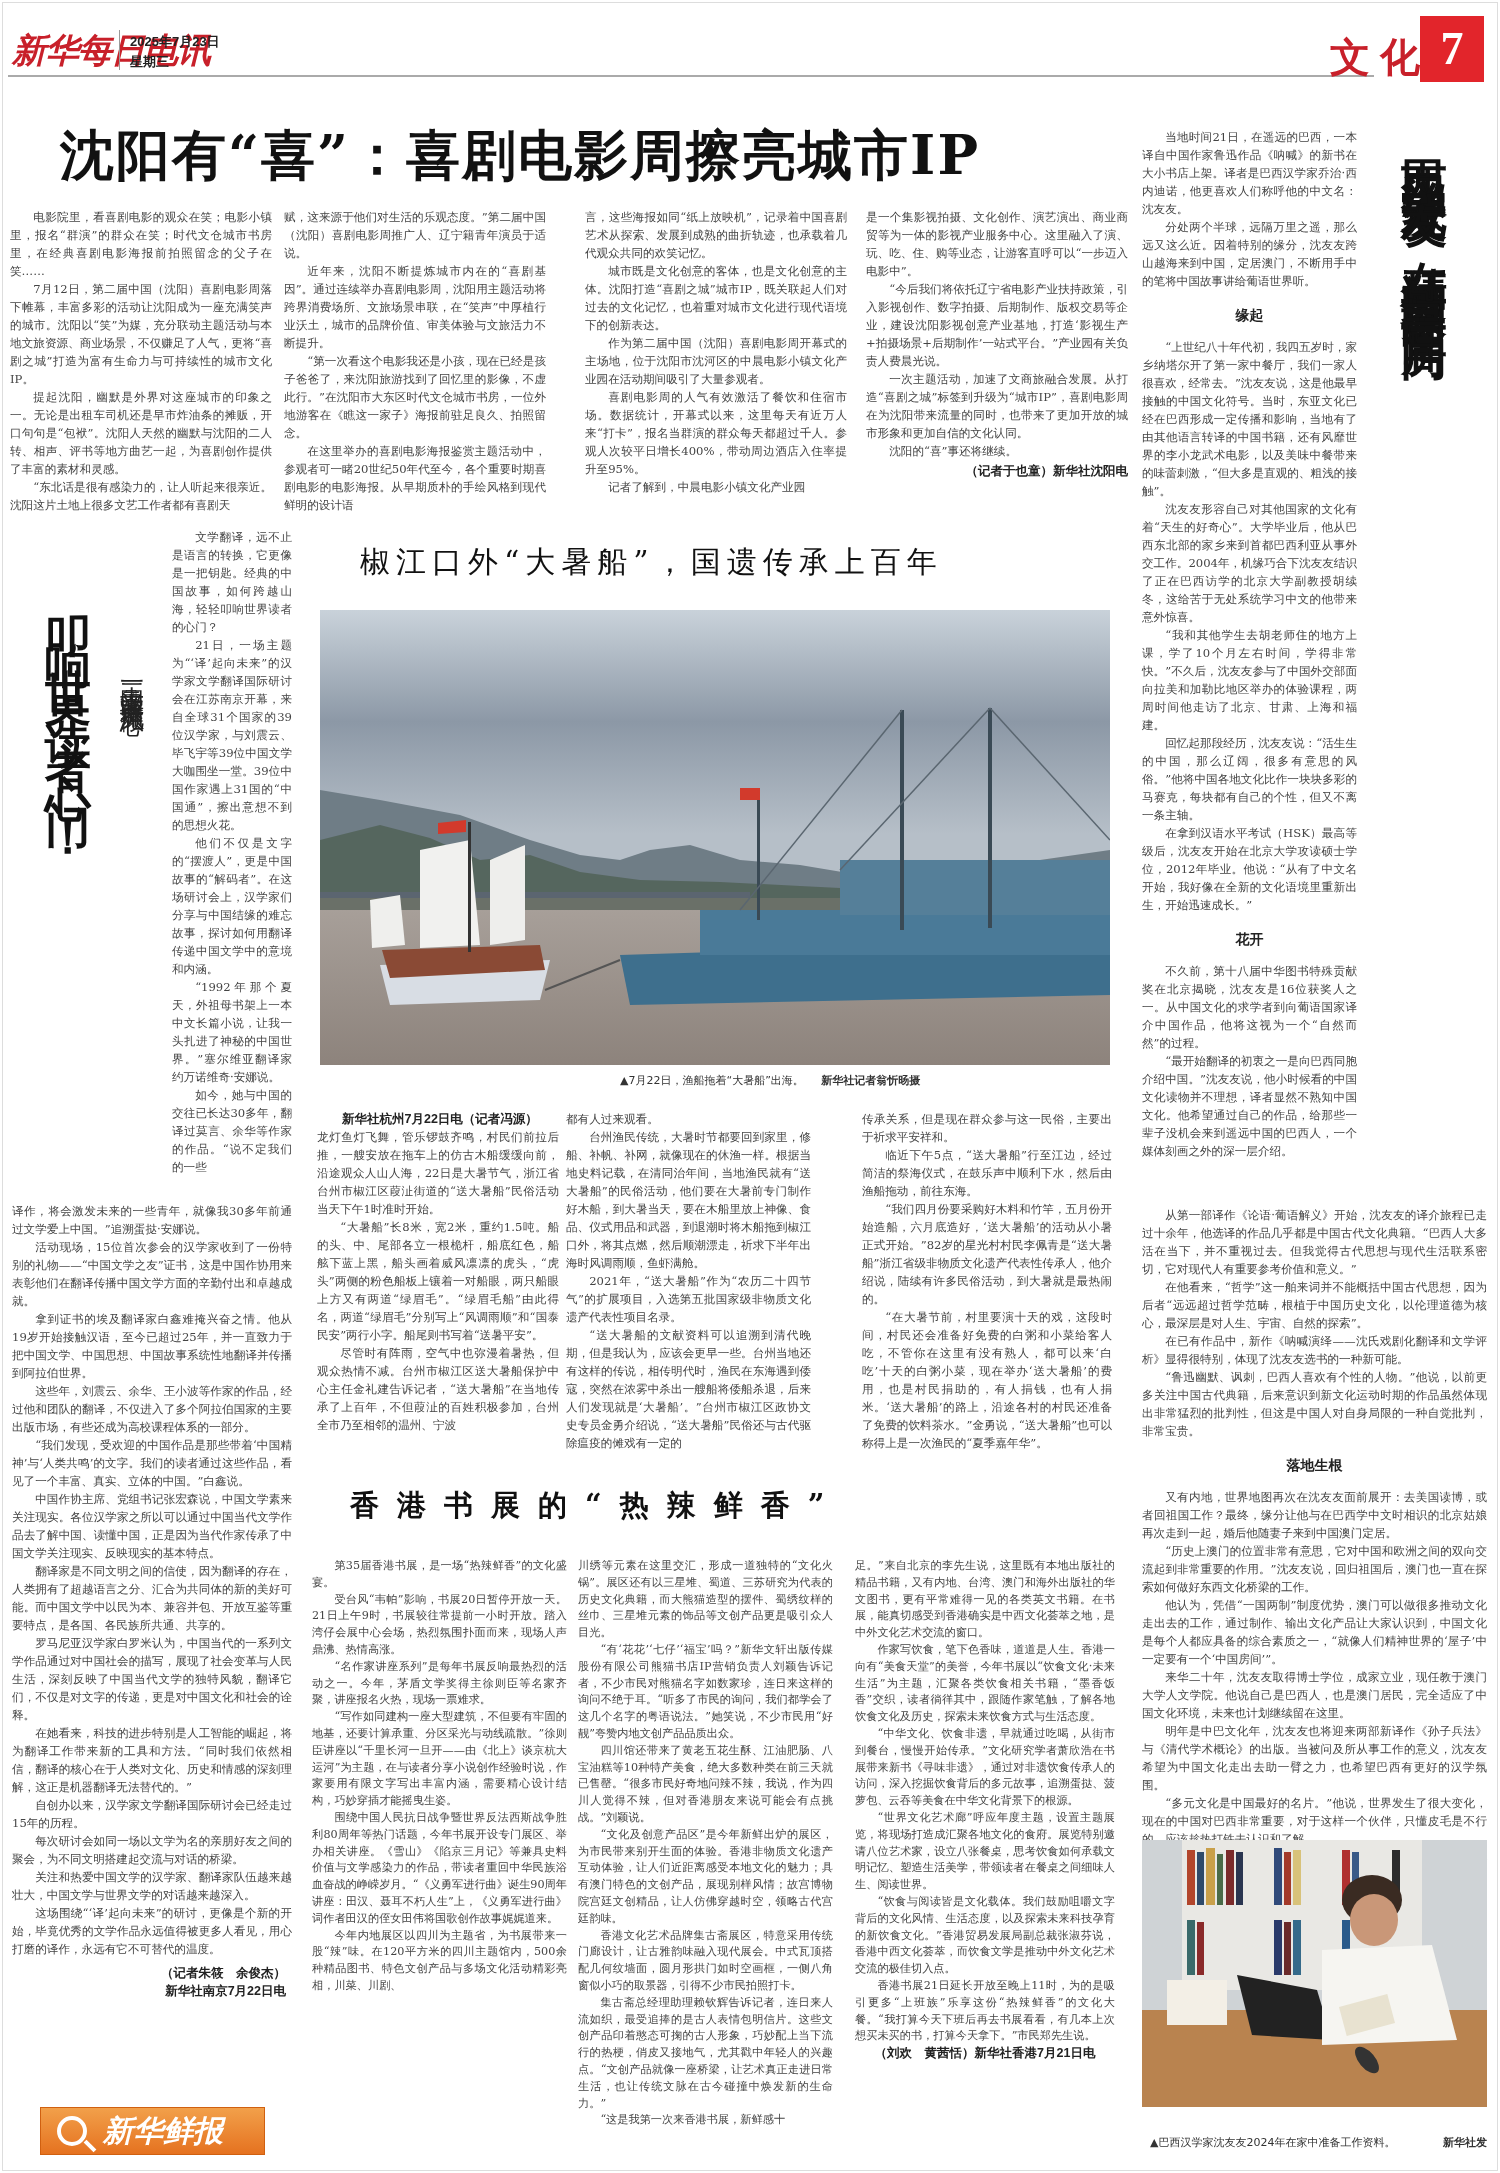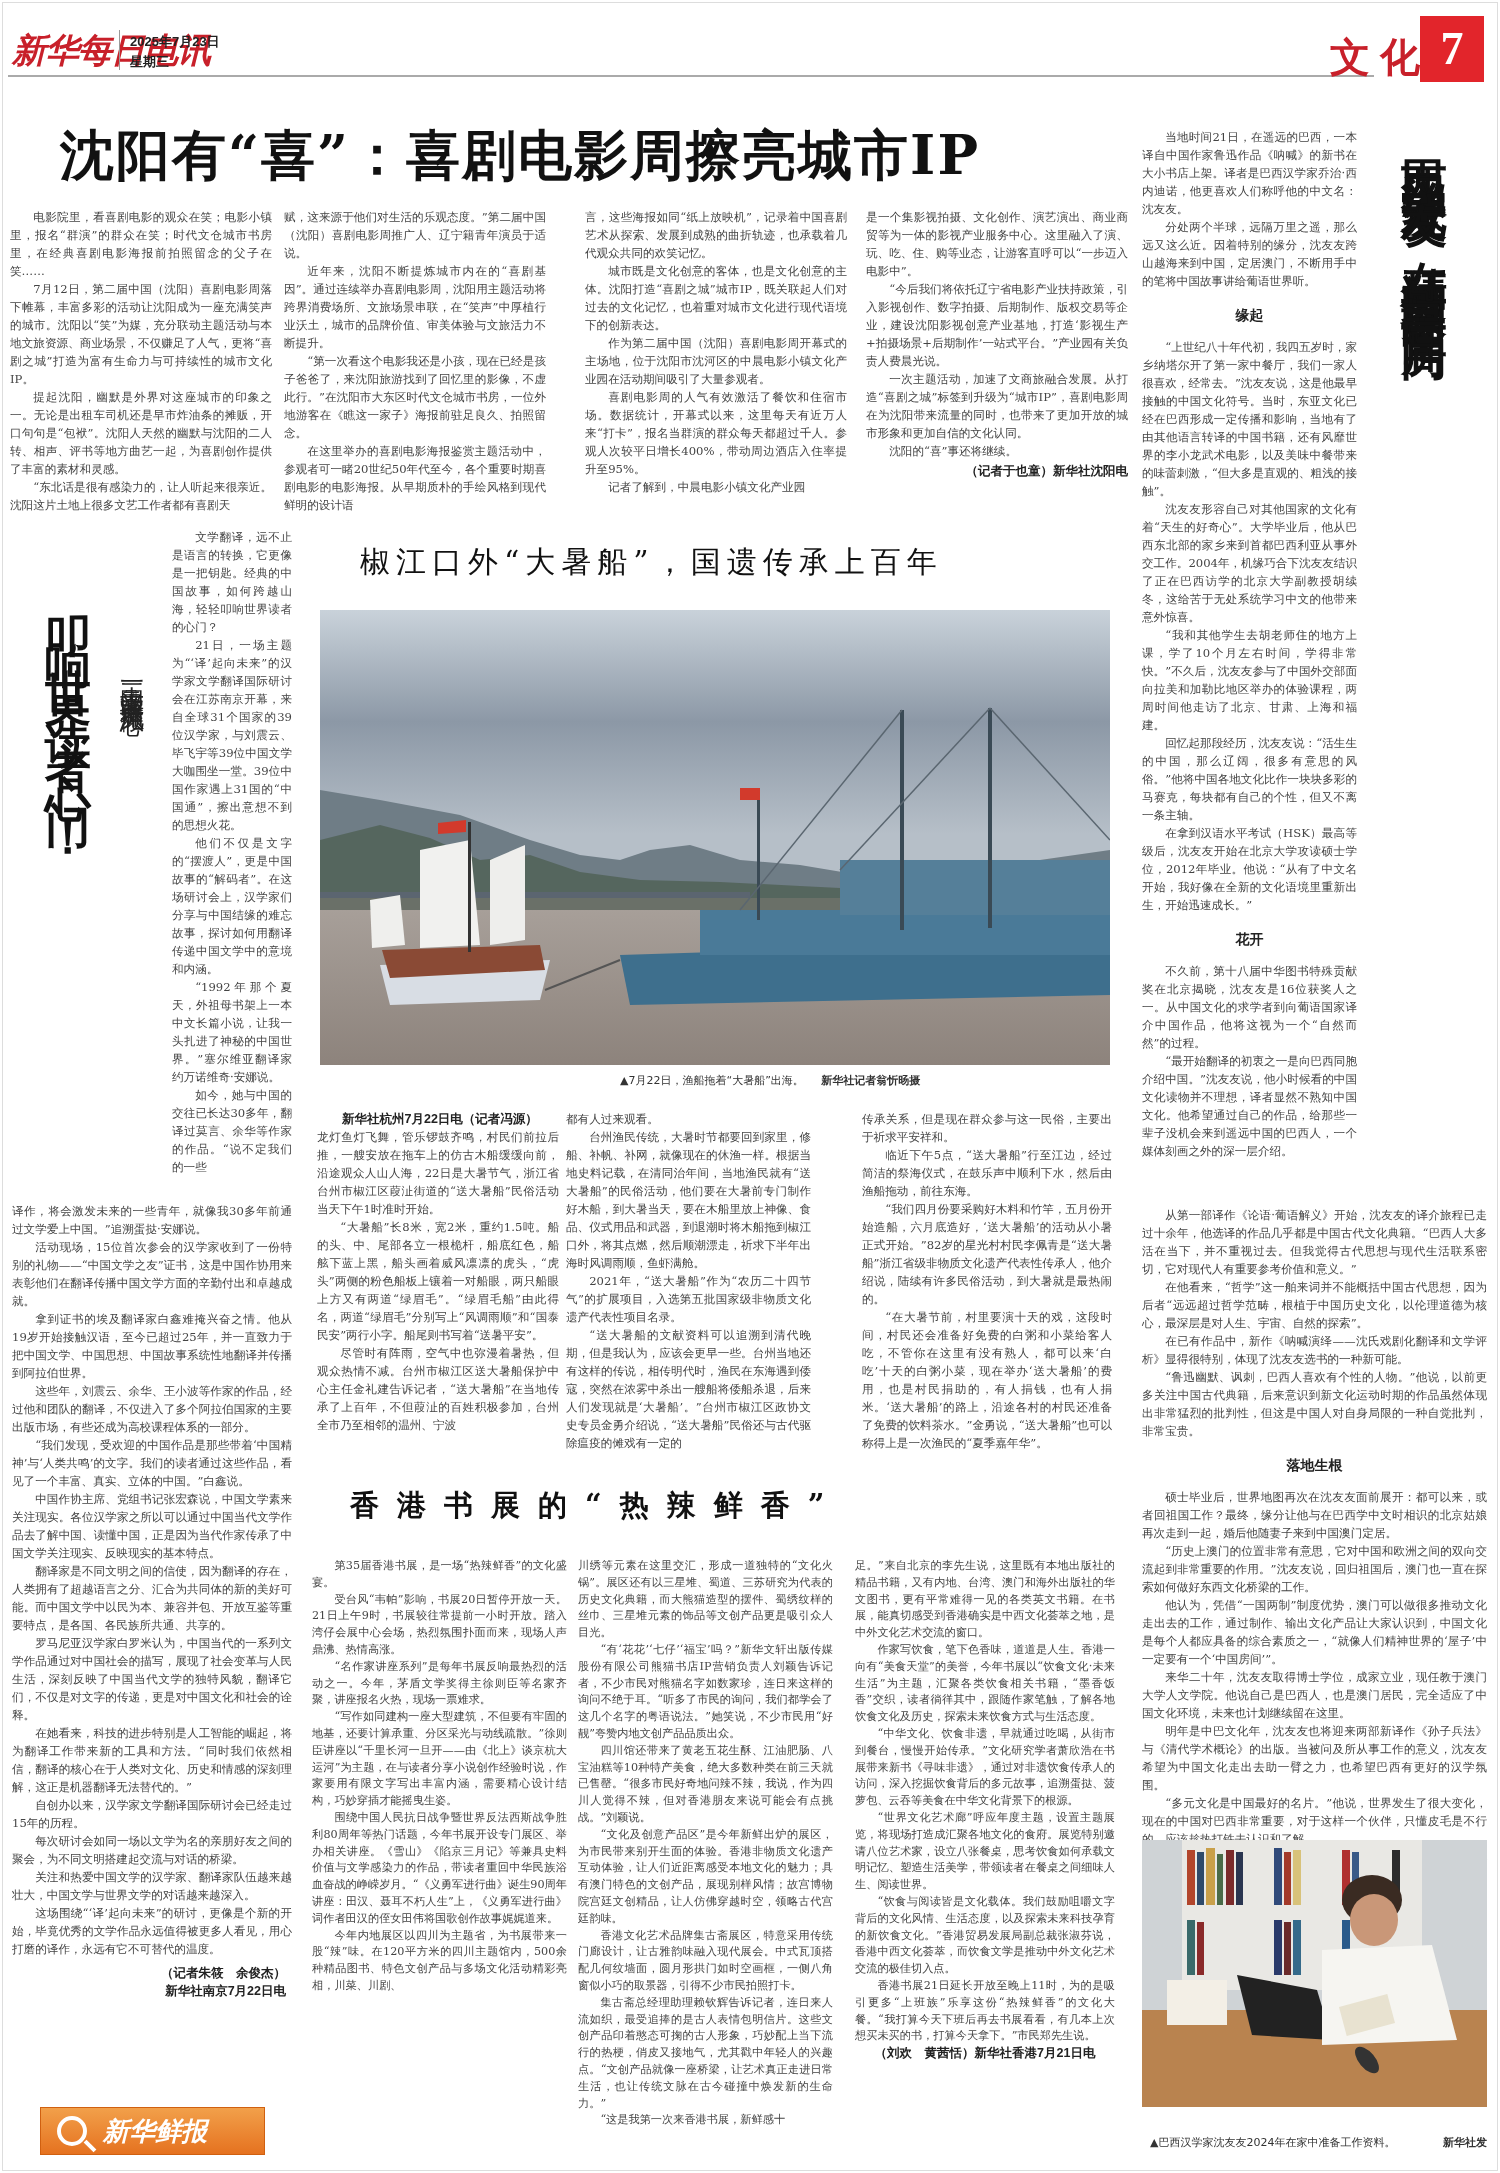--- a/index.html
+++ b/index.html
@@ -28,21 +28,21 @@
   .v-left-sub { left: 116px; top: 665px; font-size: 24px; letter-spacing: 2px; font-family: "DejaVu Sans", sans-serif; font-weight: normal; color: #222; }
   .v-right-main { left: 1400px; top: 125px; font-size: 46px; letter-spacing: 6px; line-height: 50px; }
 
   .h-boat { left: 360px; top: 542px; font-size: 30px; letter-spacing: 6px; font-weight: normal; }
   .h-hk { left: 350px; top: 1486px; font-size: 29px; letter-spacing: 18px; }
 
   .photo-boat { left: 320px; top: 610px; width: 790px; height: 455px; overflow: hidden; }
   .photo-caption { font-size: 11px; color: #333; font-family: "DejaVu Sans", sans-serif; }
   .photo-desk { left: 1142px; top: 1840px; width: 345px; height: 267px; overflow: hidden; }
 
-  .logo-xhxb { left: 40px; top: 2107px; width: 225px; height: 48px; background: linear-gradient(#f2a04a, #e57220); border: 1px solid #d06010; color: #fff; font-size: 26px; font-weight: bold; font-style: italic; font-family: "DejaVu Sans", sans-serif; line-height: 46px; padding-left: 62px; }
+  .logo-xhxb { left: 40px; top: 2107px; width: 225px; height: 48px; background: linear-gradient(#f2a04a, #e57220); border: 1px solid #d06010; color: #fff; font-size: 30px; font-weight: bold; font-style: italic; font-family: "DejaVu Sans", sans-serif; line-height: 46px; padding-left: 62px; }
   .logo-xhxb .mag { position: absolute; left: 16px; top: 8px; width: 30px; height: 30px; border: 4px solid #fff; border-radius: 50%; }
   .logo-xhxb .mag::after { content: ""; position: absolute; left: 22px; top: 24px; width: 14px; height: 4px; background: #fff; transform: rotate(45deg); }
 </style>
 </head>
 <body>
 
 <div class="abs page-border"></div>
 
 <div class="abs masthead-logo">新华每日电讯</div>
 <div class="abs masthead-sep"></div>
@@ -216,21 +216,21 @@
   <div class="subhead">花开</div>
   <p>不久前，第十八届中华图书特殊贡献奖在北京揭晓，沈友友是16位获奖人之一。从中国文化的求学者到向葡语国家译介中国作品，他将这视为一个“自然而然”的过程。</p>
   <p>“最开始翻译的初衷之一是向巴西同胞介绍中国。”沈友友说，他小时候看的中国文化读物并不理想，译者显然不熟知中国文化。他希望通过自己的作品，给那些一辈子没机会来到遥远中国的巴西人，一个媒体刻画之外的深一层介绍。</p>
 </div>
 <div class="abs body-col" style="left:1142px;top:1206px;width:345px;">
   <p>从第一部译作《论语·葡语解义》开始，沈友友的译介旅程已走过十余年，他选译的作品几乎都是中国古代文化典籍。“巴西人大多活在当下，并不重视过去。但我觉得古代思想与现代生活联系密切，它对现代人有重要参考价值和意义。”</p>
   <p>在他看来，“哲学”这一舶来词并不能概括中国古代思想，因为后者“远远超过哲学范畴，根植于中国历史文化，以伦理道德为核心，最深层是对人生、宇宙、自然的探索”。</p>
   <p>在已有作品中，新作《呐喊演绎——沈氏戏剧化翻译和文学评析》显得很特别，体现了沈友友选书的一种新可能。</p>
   <p>“鲁迅幽默、讽刺，巴西人喜欢有个性的人物。”他说，以前更多关注中国古代典籍，后来意识到新文化运动时期的作品虽然体现出非常猛烈的批判性，但这是中国人对自身局限的一种自觉批判，非常宝贵。</p>
   <div class="subhead">落地生根</div>
-  <p>硕士毕业后，世界地图再次在沈友友面前展开：都可以来，或者回祖国工作？最终，缘分让他与在巴西学中文时相识的北京姑娘再次走到一起，婚后他随妻子来到中国澳门定居。</p>
+  <p>又有内地，世界地图再次在沈友友面前展开：去美国读博，或者回祖国工作？最终，缘分让他与在巴西学中文时相识的北京姑娘再次走到一起，婚后他随妻子来到中国澳门定居。</p>
   <p>“历史上澳门的位置非常有意思，它对中国和欧洲之间的双向交流起到非常重要的作用。”沈友友说，回归祖国后，澳门也一直在探索如何做好东西文化桥梁的工作。</p>
   <p>他认为，凭借“一国两制”制度优势，澳门可以做很多推动文化走出去的工作，通过制作、输出文化产品让大家认识到，中国文化是每个人都应具备的综合素质之一，“就像人们精神世界的‘屋子’中一定要有一个‘中国房间’”。</p>
   <p>来华二十年，沈友友取得博士学位，成家立业，现任教于澳门大学人文学院。他说自己是巴西人，也是澳门居民，完全适应了中国文化环境，未来也计划继续留在这里。</p>
   <p>明年是中巴文化年，沈友友也将迎来两部新译作《孙子兵法》与《清代学术概论》的出版。当被问及所从事工作的意义，沈友友希望为中国文化走出去助一臂之力，也希望巴西有更好的汉学氛围。</p>
   <p>“多元文化是中国最好的名片。”他说，世界发生了很大变化，现在的中国对巴西非常重要，对于这样一个伙伴，只懂皮毛是不行的，应该趁热打铁去认识和了解。</p>
   <div class="byline">（记者齐菲　刘刚　郭雨祺）新华社澳门7月22日电</div>
 </div>
 <div class="abs photo-desk">
   <svg width="345" height="267" viewBox="0 0 345 267">
     <rect width="345" height="267" fill="#cfd3d6"></rect>

